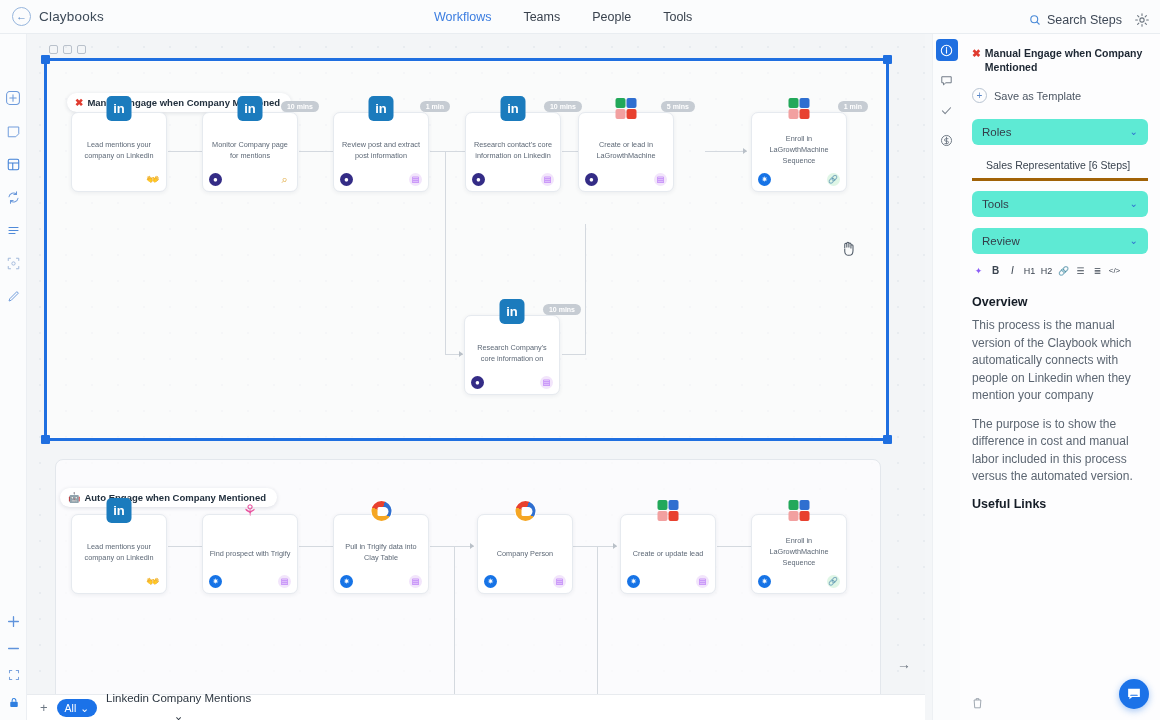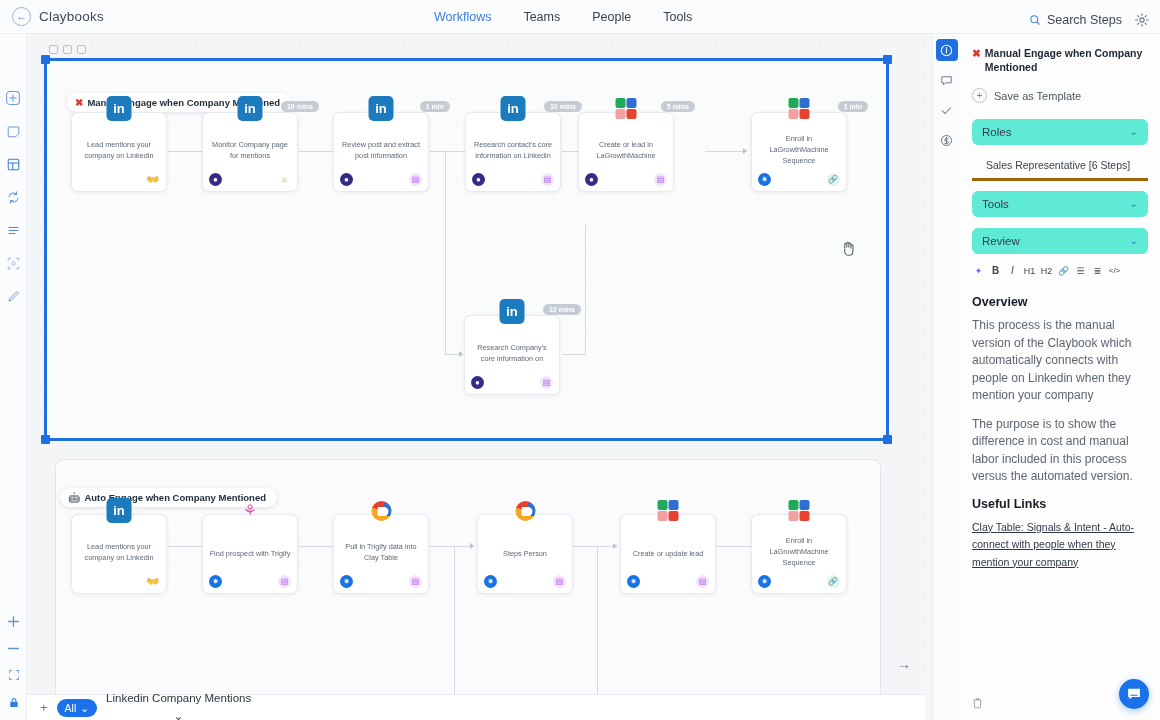--- a/index.html
+++ b/index.html
@@ -502,21 +502,21 @@
         </div>
       <div class="title">Pull in Trigify data into Clay Table</div>
       <div class="pin pin-l p-blue">✷</div>
       <div class="pin pin-r p-db">▤</div>
     </div>
 
     <div class="node" style="left:450px;top:480px;">
       <div class="node-icon">
           <span class="ico-clay"></span>
         </div>
-      <div class="title">Steps Person</div>
+      <div class="title">Company Person</div>
       <div class="pin pin-l p-blue">✷</div>
       <div class="pin pin-r p-db">▤</div>
     </div>
 
     <div class="node" style="left:593px;top:480px;">
       <div class="node-icon">
         <span class="ico-lgm">
           <i style="background:#22a85a"></i>
             <i style="background:#2f6fd0"></i>
           <i style="background:#f2a0a0"></i>
@@ -621,21 +621,20 @@
       <span class="tb">☰</span>
       <span class="tb">≣</span>
       <span class="tb" style="font-size:8px;">&lt;/&gt;</span>
     </div>
 
     <div class="sec-h">Overview</div>
     <div class="p-body">This process is the manual version of the Claybook which automatically connects with people on Linkedin when they mention your company</div>
     <div class="p-body">The purpose is to show the difference in cost and manual labor included in this process versus the automated version.</div>
 
     <div class="sec-h" style="margin-top:3px;">Useful Links</div>
-    <div class="links">Clay Table: Signals &amp; Intent - Auto-connect with people when they mention your company</div>
 
     <div class="trash">
       <svg width="11" height="12" viewBox="0 0 14 16">
           <path d="M2.5 4h9l-.8 10.4H3.3zM5.2 4V2.2h3.6V4" fill="none" stroke="#8d96a1" stroke-width="1.1" stroke-linejoin="round"></path>
         </svg>
     </div>
     <div class="chatbtn">
       <svg width="16" height="16" viewBox="0 0 18 18">
           <path d="M2.4 3.2h13.2v9.2H7L3.8 15v-2.6H2.4z" fill="#fff"></path>
           <path d="M5.4 10.4h7.2" stroke="#1b72e8" stroke-width="1.3" stroke-linecap="round"></path>

